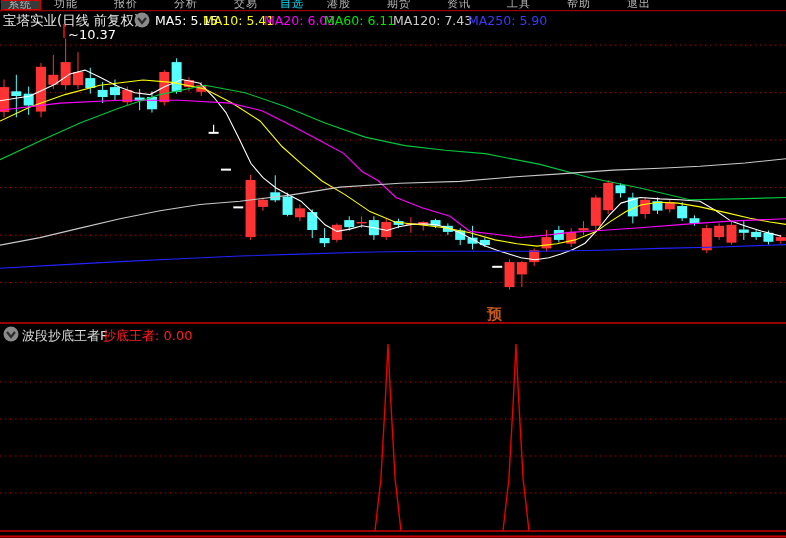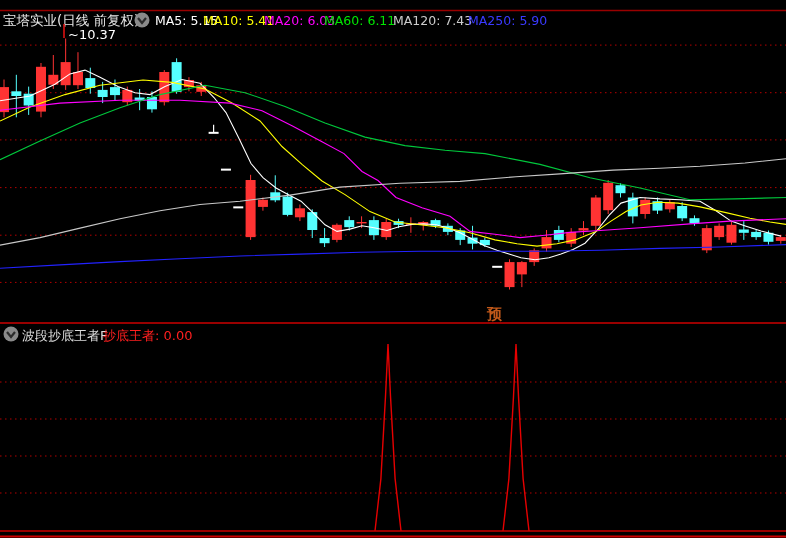--- a/index.html
+++ b/index.html
@@ -11,20 +11,36 @@
   .menubar .mitem.active{color:#00e5ff;}
   .menubar .mbox{position:absolute;left:1px;top:0;width:38px;height:8px;border:1px solid #d00000;background:#3a3a3a;overflow:hidden;}
   .menubar .mbox .mitem{left:7px;}
   svg text{user-select:none;}
 </style>
 </head>
 <body>
 
 <div id="app">
 
+  <div class="menubar">
+      <div class="mbox">
+        <span class="mitem" style="left: 6px;">系统</span>
+      </div>
+      <span class="mitem" style="left: 54px;">功能</span>
+      <span class="mitem" style="left: 114px;">报价</span>
+      <span class="mitem" style="left: 174px;">分析</span>
+      <span class="mitem" style="left: 234px;">交易</span>
+      <span class="mitem active" style="left: 280px;">自选</span>
+      <span class="mitem" style="left: 327px;">港股</span>
+      <span class="mitem" style="left: 387px;">期货</span>
+      <span class="mitem" style="left: 447px;">资讯</span>
+      <span class="mitem" style="left: 507px;">工具</span>
+      <span class="mitem" style="left: 567px;">帮助</span>
+      <span class="mitem" style="left: 627px;">退出</span>
+    </div>
 
   <svg id="chart" width="786" height="538" viewBox="0 0 786 538">
 
     <line x1="0" y1="10.5" x2="786" y2="10.5" stroke="#990000" stroke-width="1.5"></line>
 
     <text x="3" y="25" font-size="13.5" fill="#e8e8e8">宝塔实业(日线 前复权)</text>
     <g>
       <circle cx="142" cy="20" r="7.5" fill="#8a8a8a"></circle>
       <path d="M 138 18 L 142 23 L 146 18" fill="none" stroke="#2c2c2c" stroke-width="2.2"></path>
     </g>

